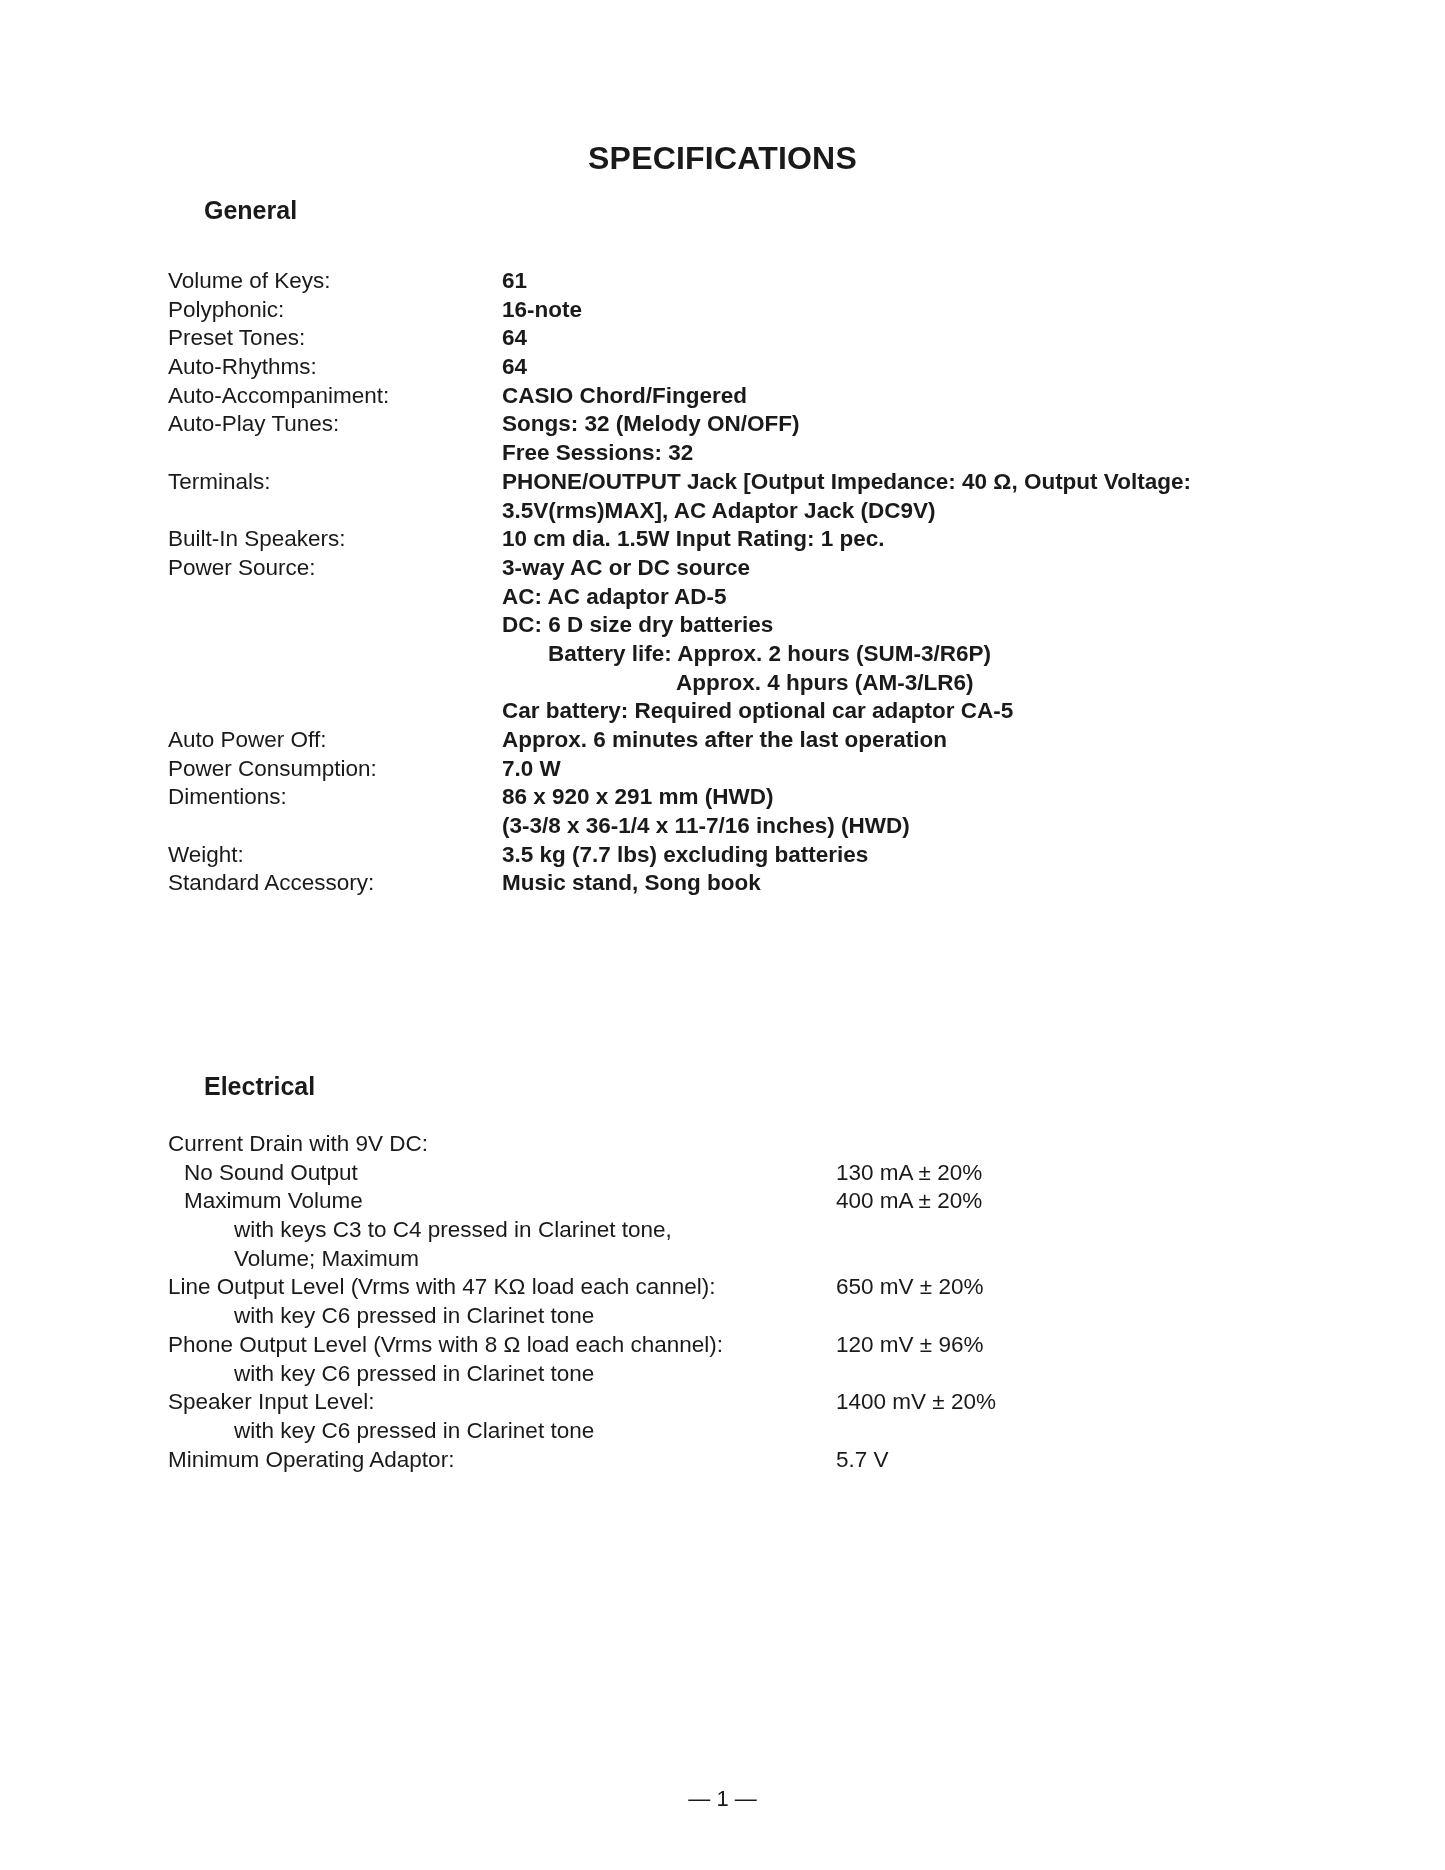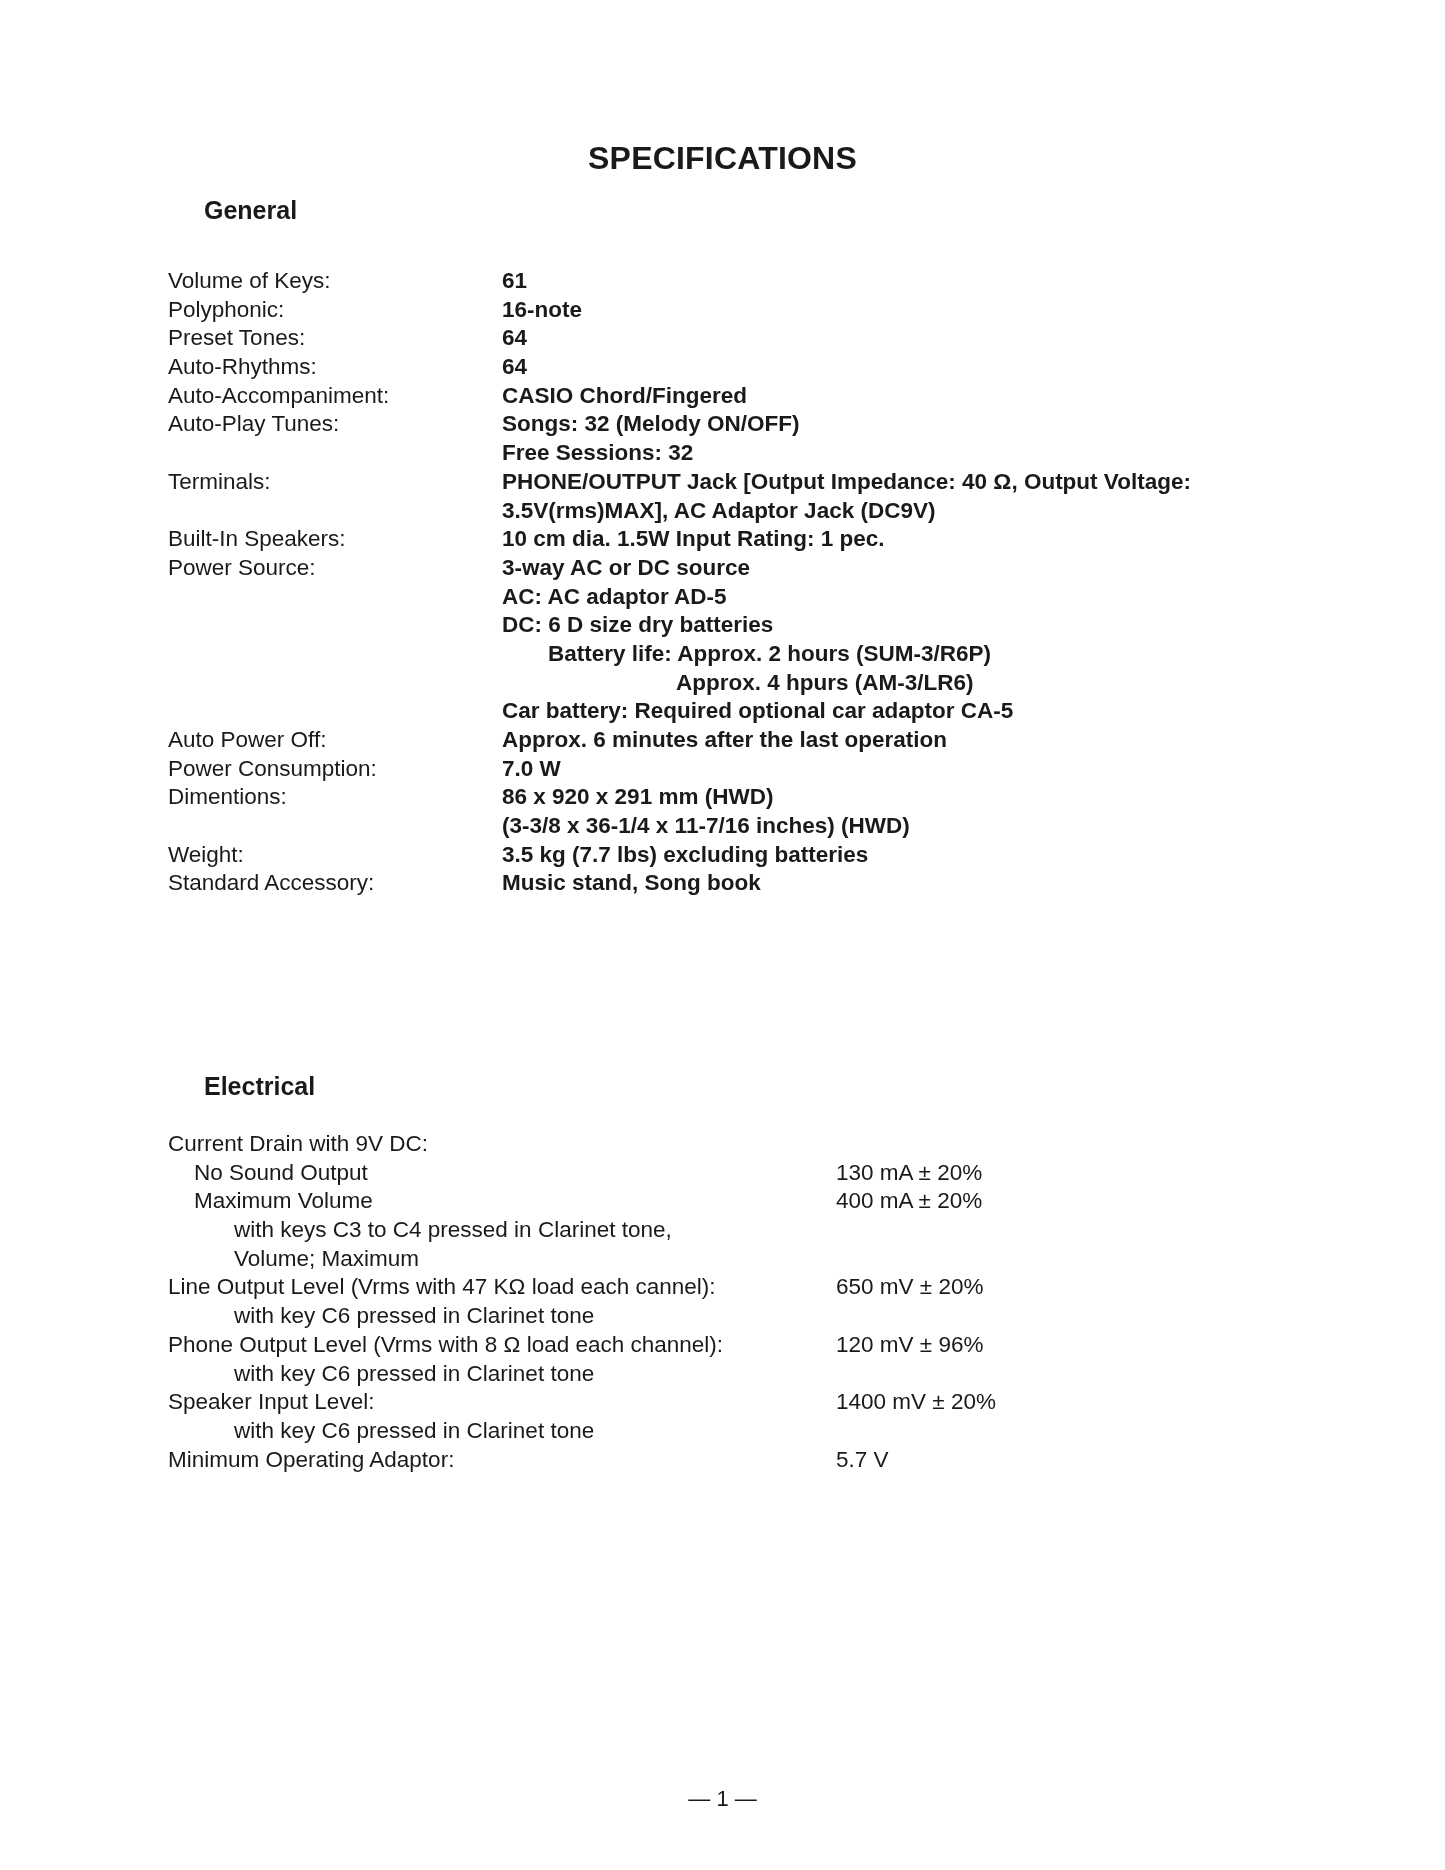--- a/index.html
+++ b/index.html
@@ -16,21 +16,21 @@
     }
     .rows { position: absolute; left: 168px; font-size: 22.5px; line-height: 28.7px; }
     .row { position: relative; height: 28.7px; white-space: nowrap; }
     .row .label { position: absolute; left: 0; }
     .row .value { position: absolute; left: 334px; font-weight: bold; }
     .row .value.indent1 { left: 380px; }
     .row .value.indent2 { left: 508px; }
     .erows { position: absolute; left: 168px; font-size: 22.5px; line-height: 28.7px; }
     .erow { position: relative; height: 28.7px; white-space: nowrap; }
     .erow .elabel { position: absolute; left: 0; }
-    .erow .elabel.i1 { left: 26px; }
+    .erow .elabel.i1 { left: 16px; }
     .erow .elabel.i2 { left: 66px; }
     .erow .evalue { position: absolute; left: 668px; }
     .page-number {
       position: absolute; top: 1786px; left: 0; width: 1445px; text-align: center;
       font-size: 22px;
     }
   </style>
 </head>
 <body>
 

